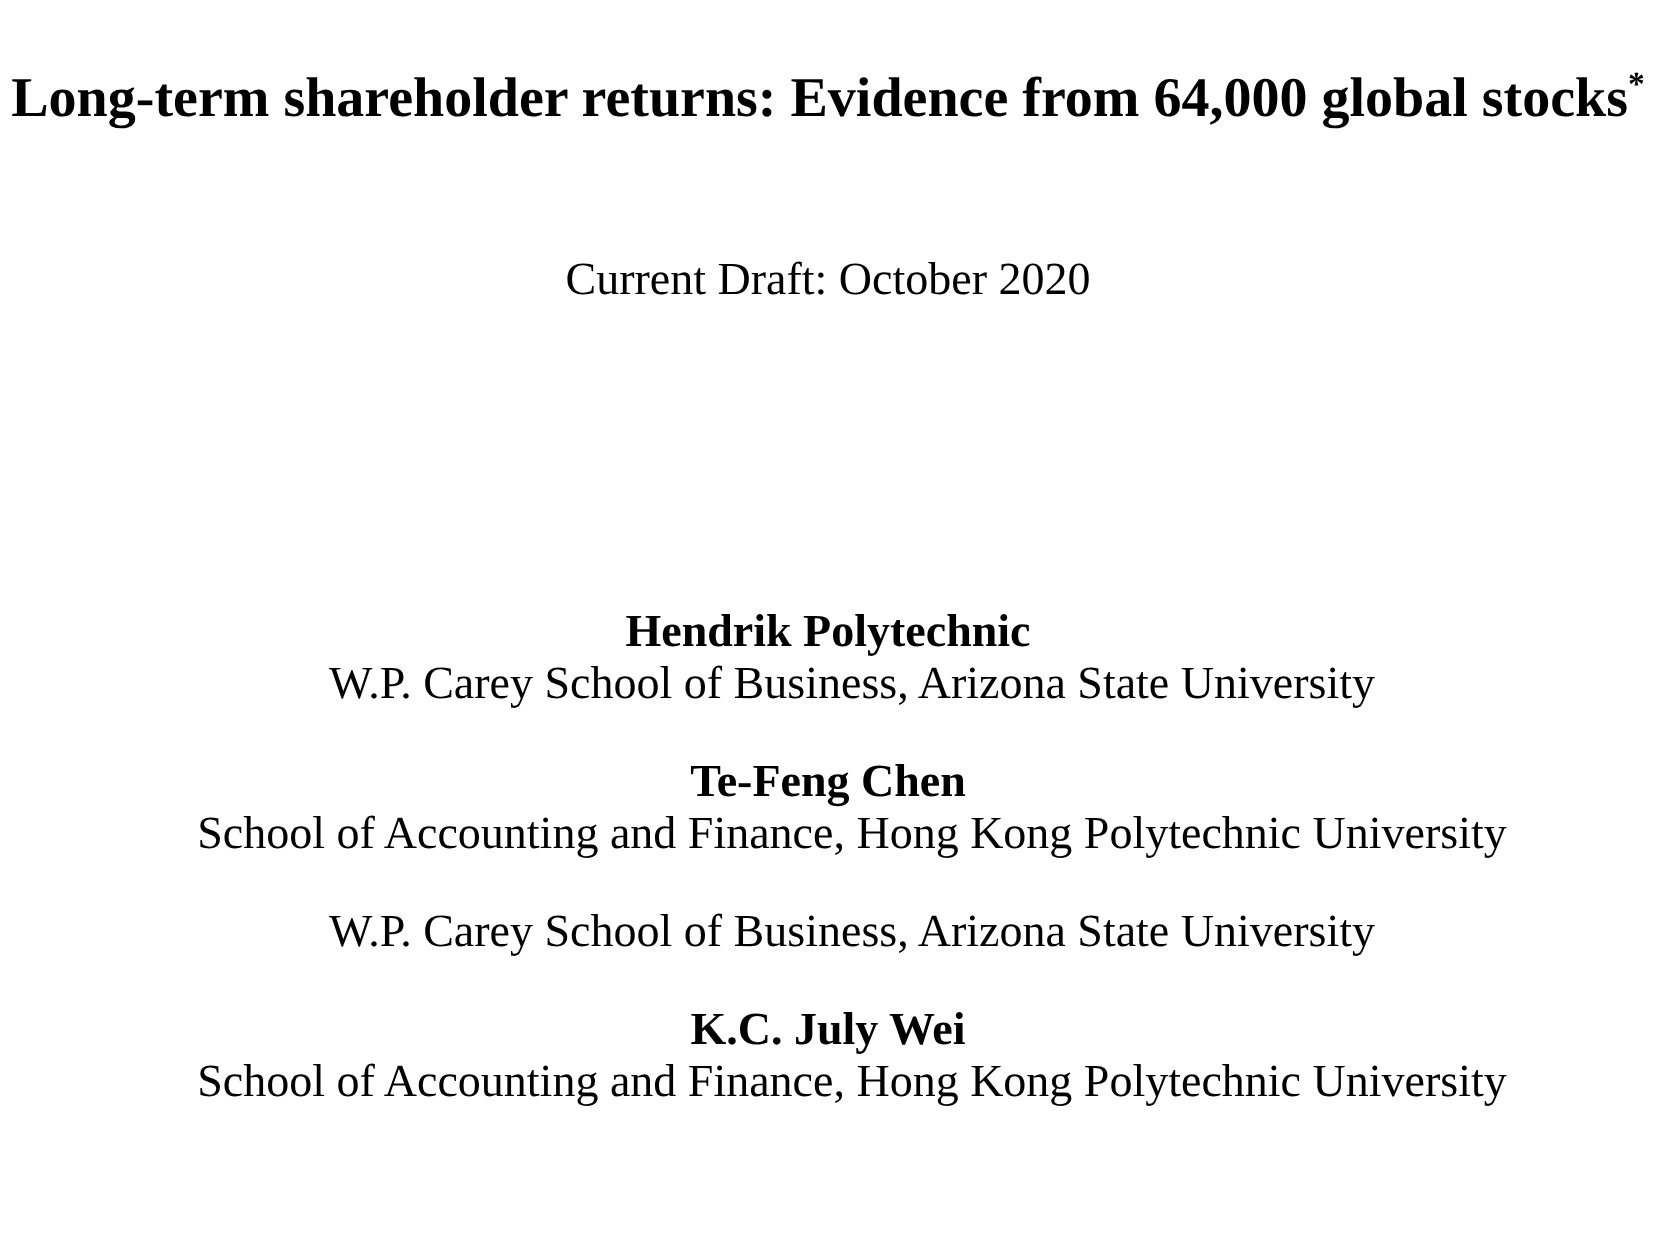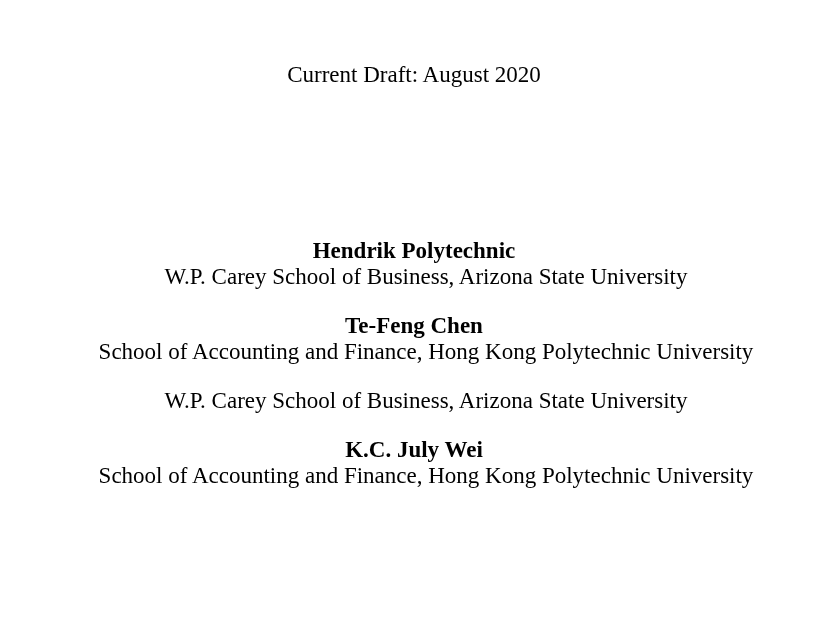--- a/index.html
+++ b/index.html
@@ -54,23 +54,24 @@
   .author-affiliation {
     line-height: 26px;
     padding-left: 24px;
   }
 </style>
 </head>
 <body>
 
 <div class="page">
 
+  <h1 class="title"><span>Long-term shareholder returns: Evidence from 64,000 global stocks</span><sup>*</sup></h1>
 
   <div class="drafts">
-    <div class="draft-line">Current Draft: August 2020</div>
+    <div class="draft-line">Current Draft: October 2020</div>
   </div>
 
   <div class="authors">
 
     <div class="author-block">
       <div class="author-name">Hendrik Polytechnic</div>
       <div class="author-affiliation">W.P. Carey School of Business, Arizona State University</div>
     </div>
 
     <div class="author-block">

